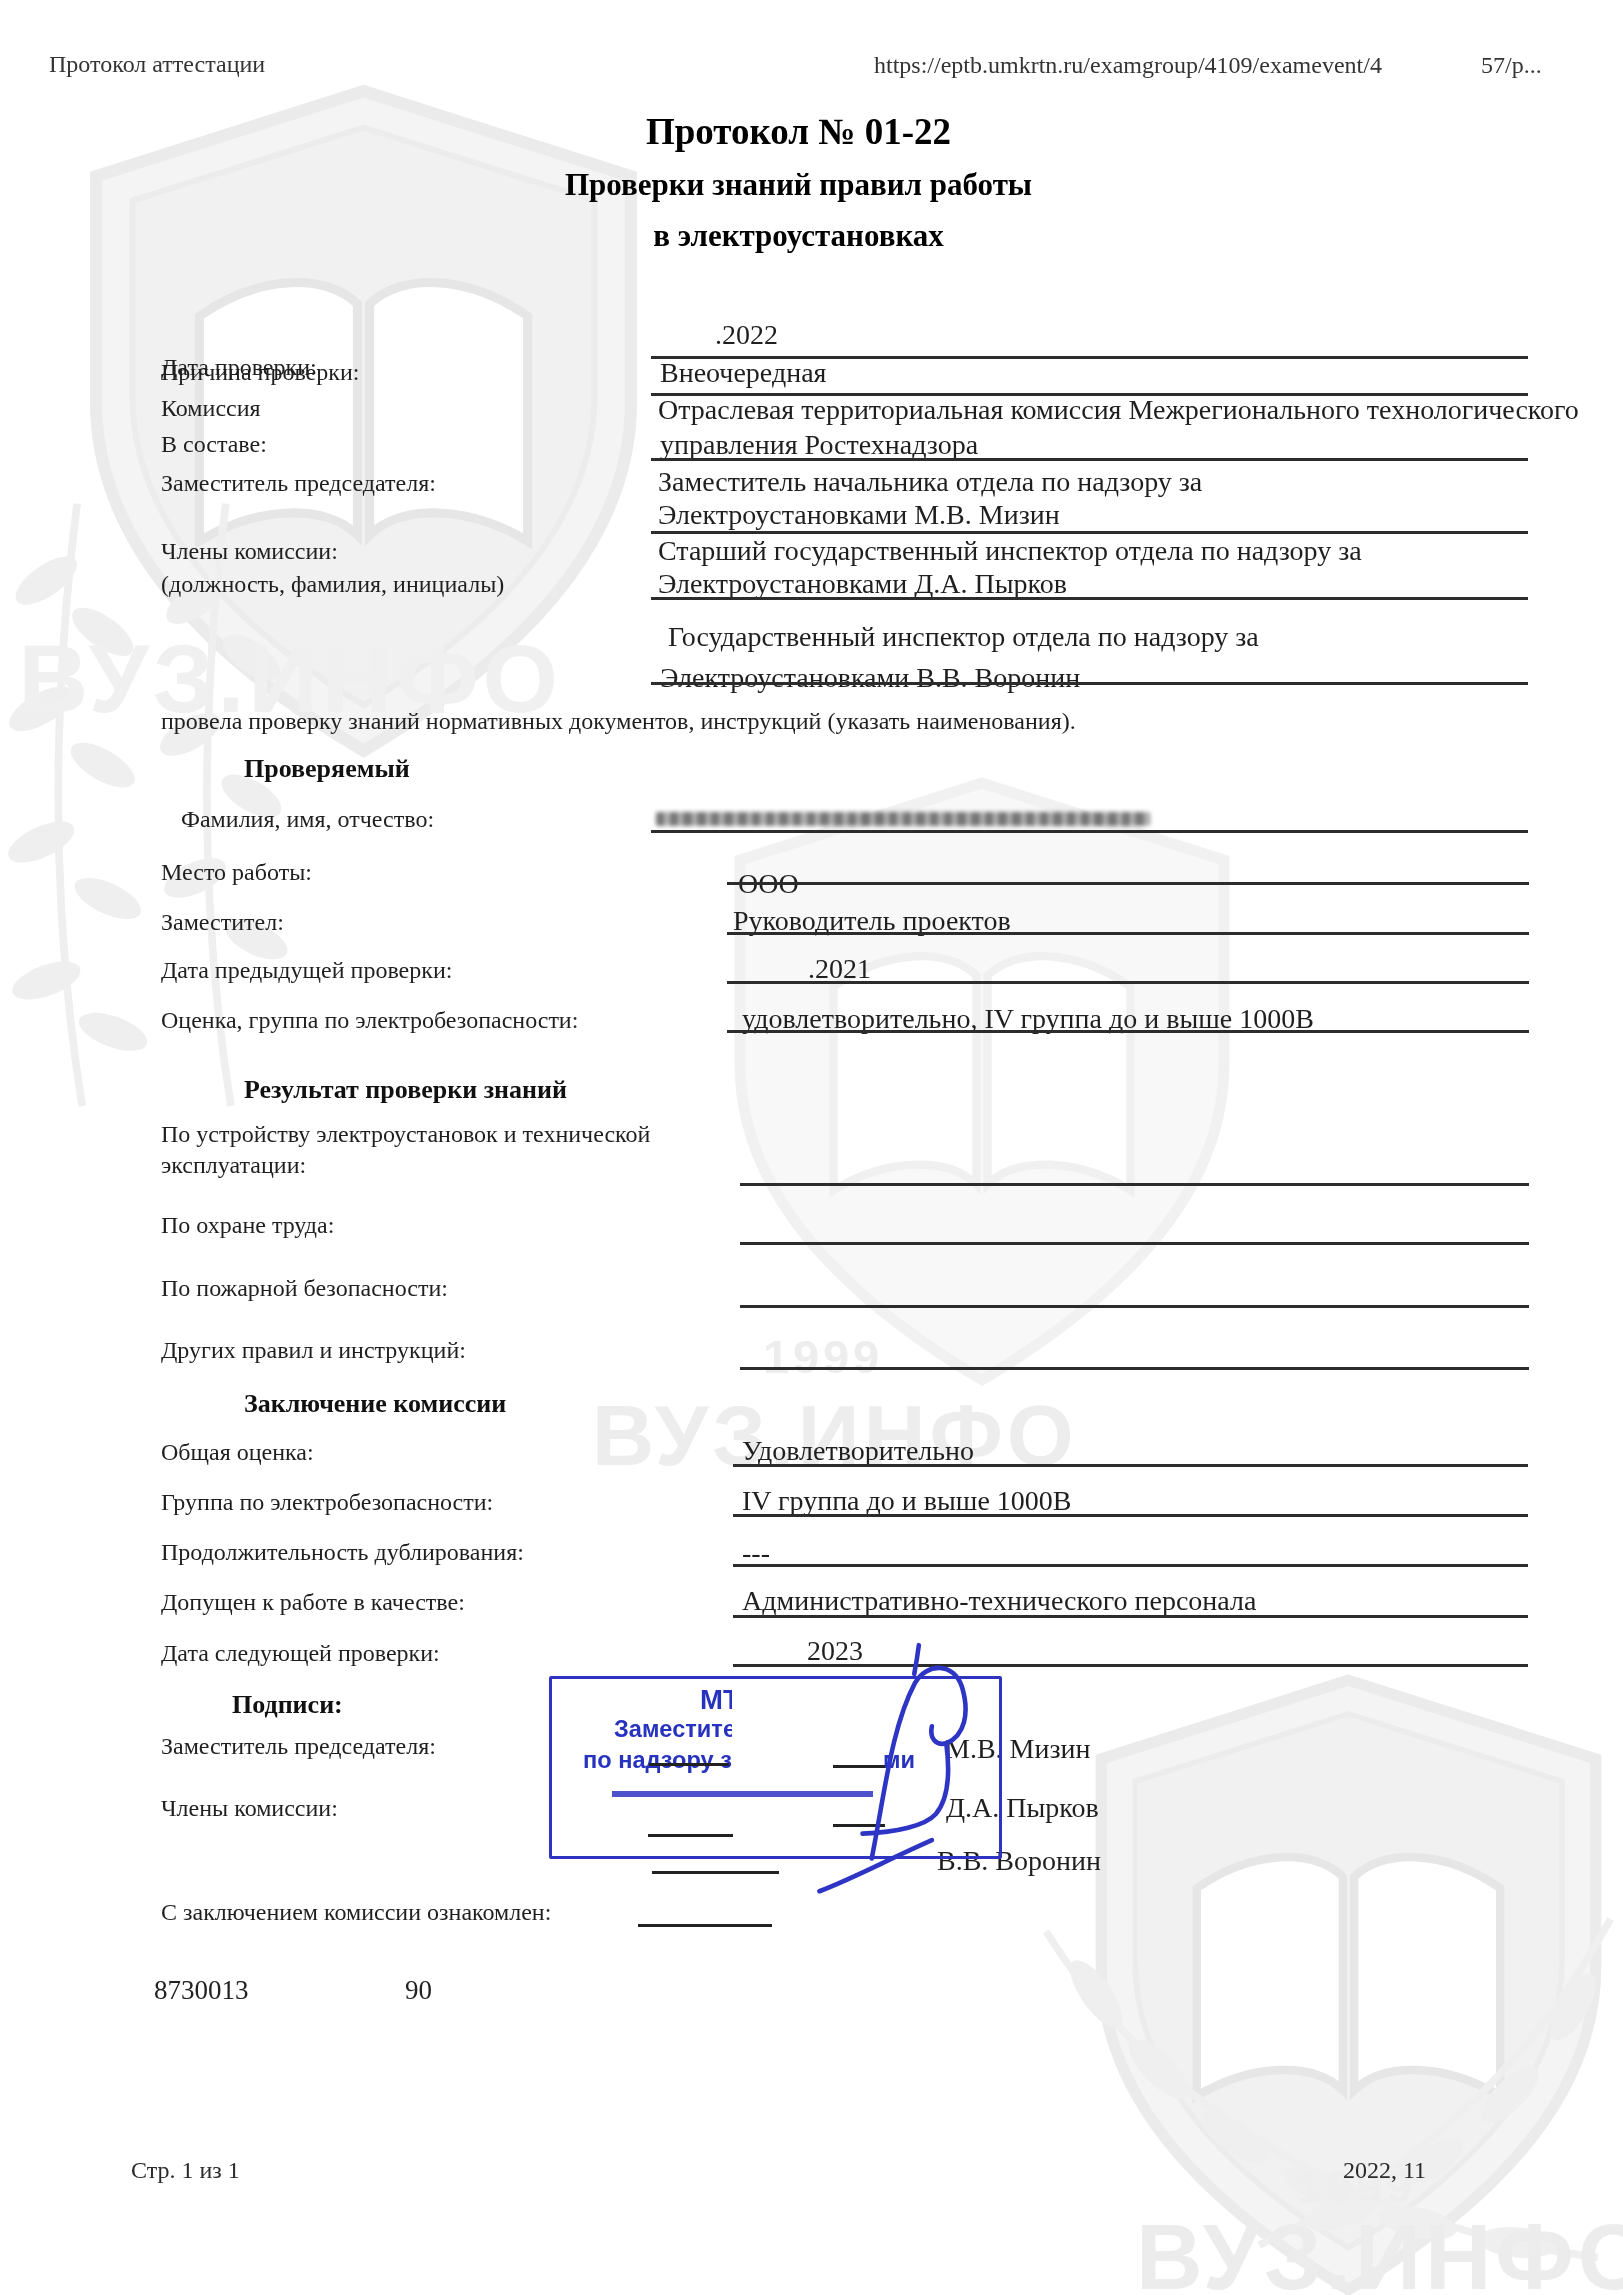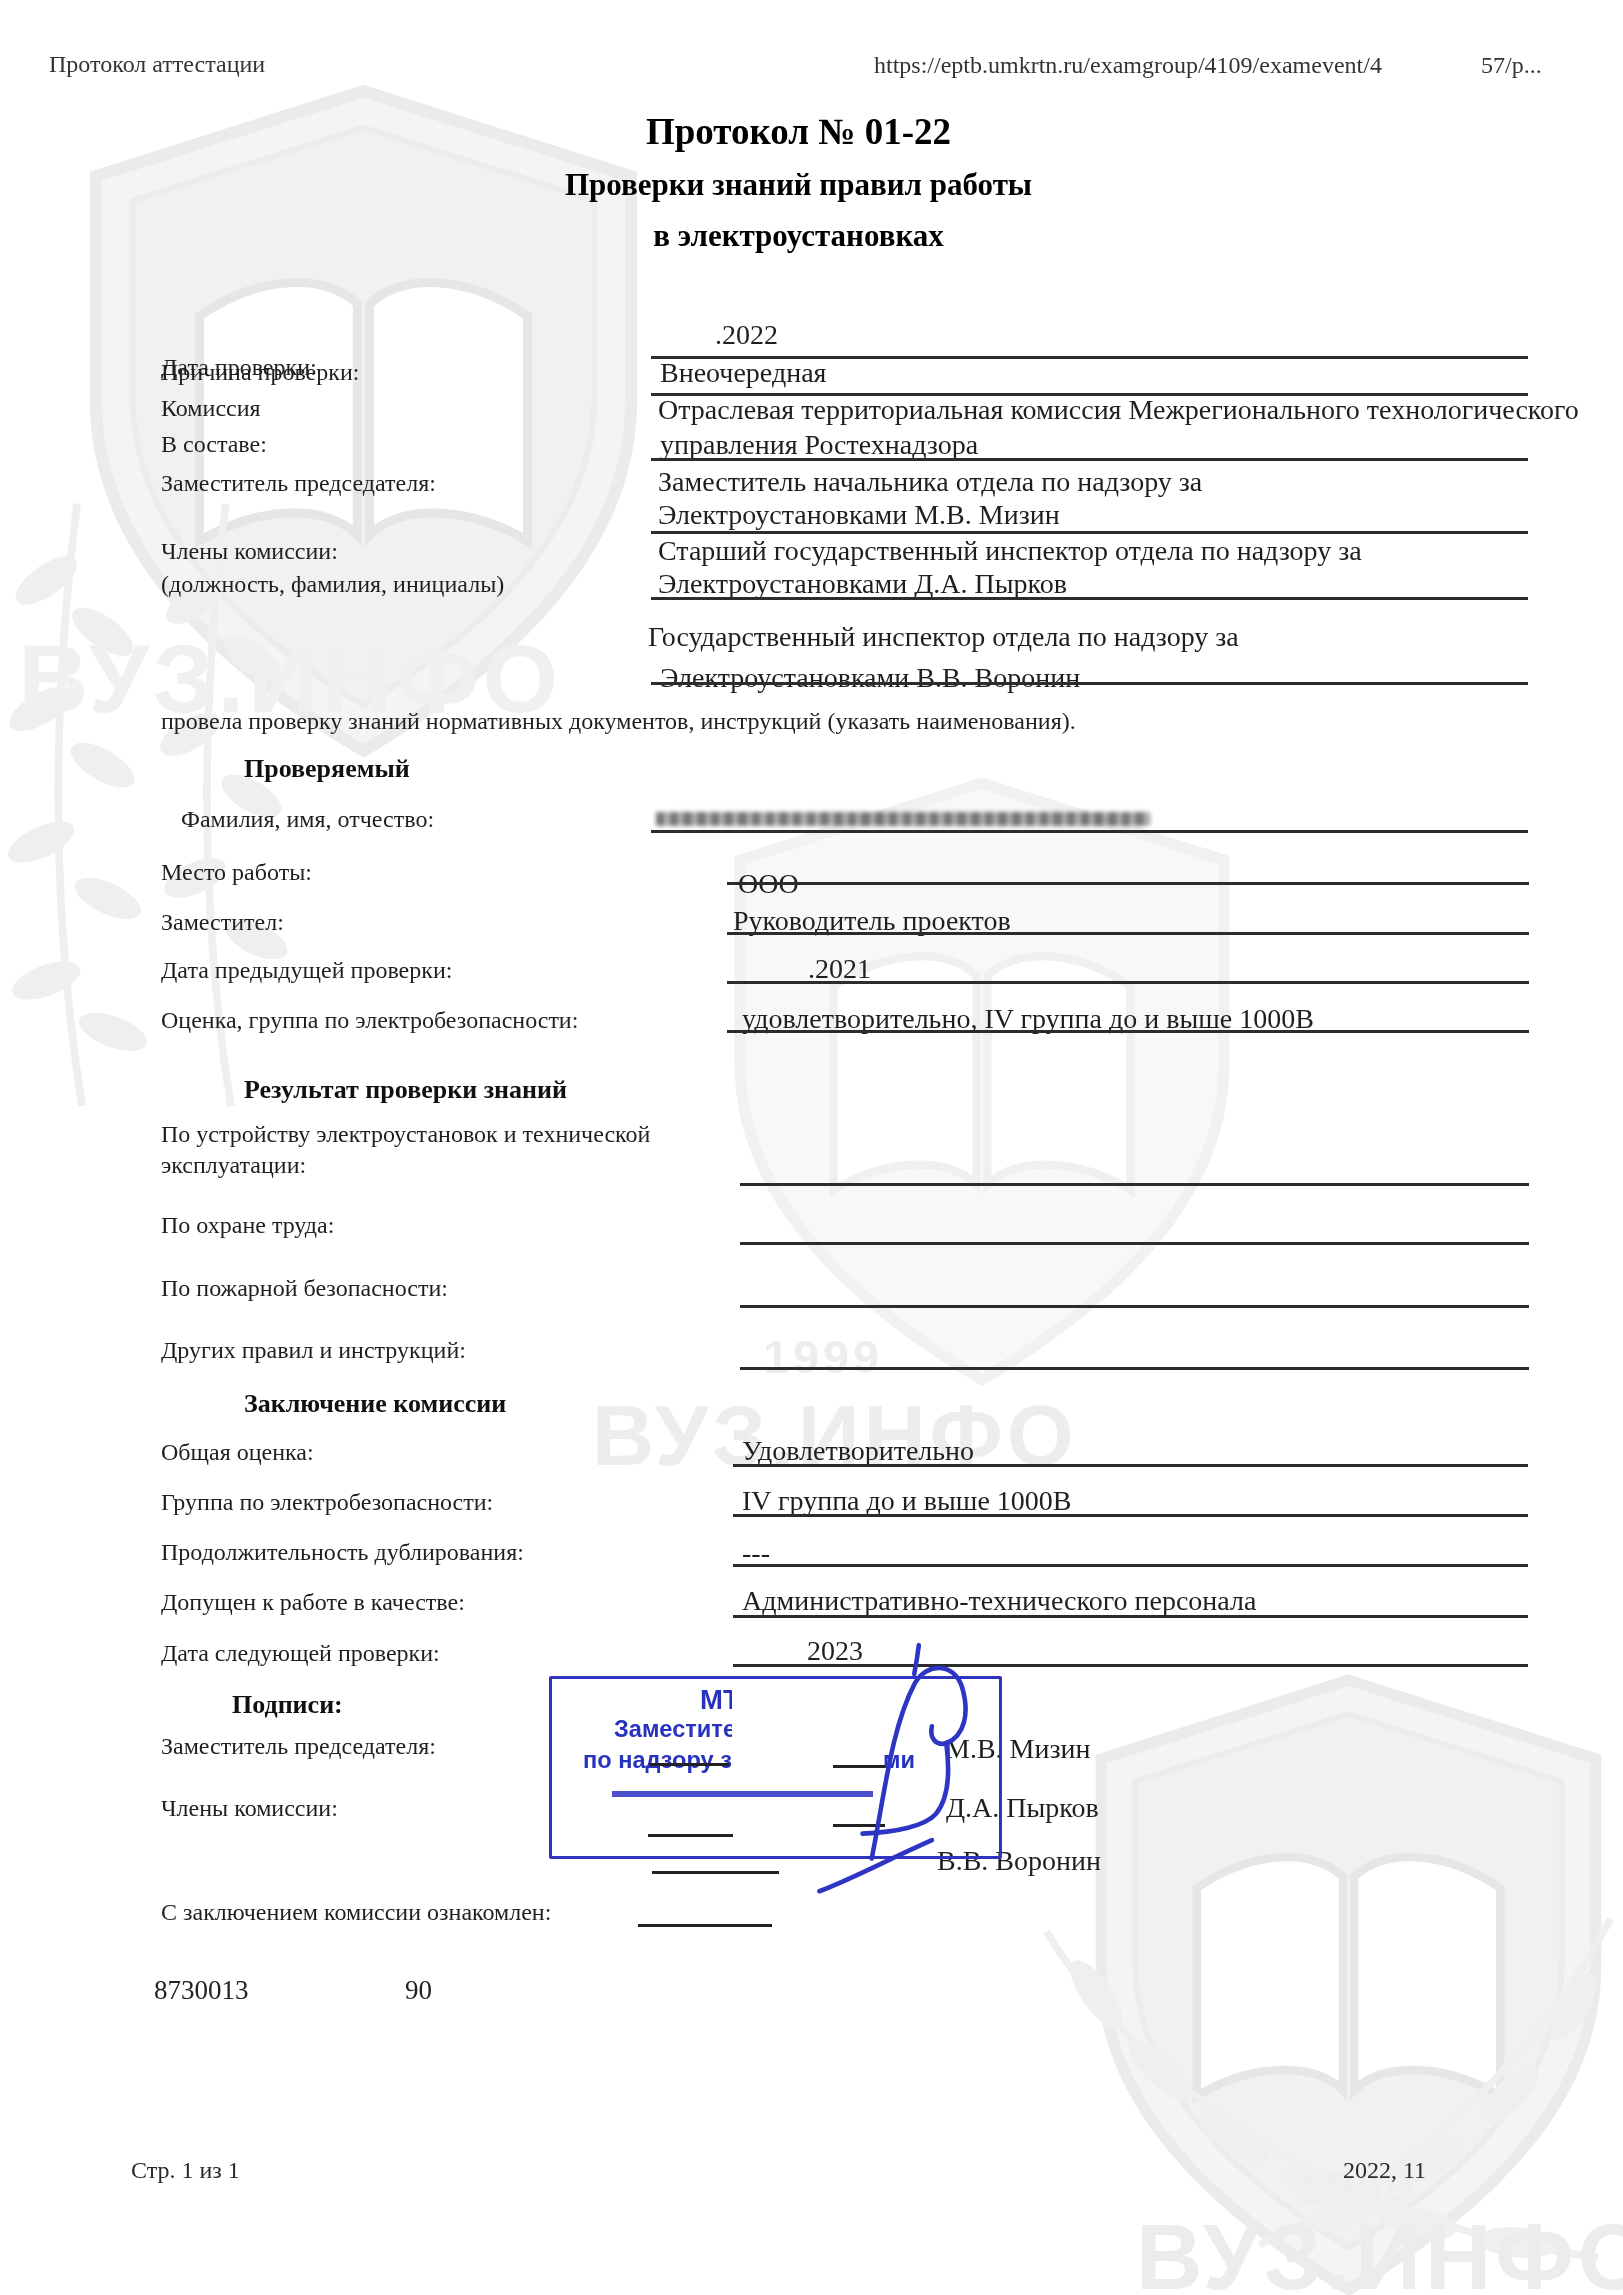--- a/index.html
+++ b/index.html
@@ -132,21 +132,21 @@
   <div class="t val" style="left:658px;top:466px;">Заместитель начальника отдела по надзору за</div>
   <div class="t val" style="left:658px;top:499px;">Электроустановками М.В. Мизин</div>
   <div class="rule" style="left:651px;top:531px;width:877px;"></div>
 
   <div class="t lbl" style="left:161px;top:538px;">Члены комиссии:</div>
   <div class="t val" style="left:658px;top:535px;">Старший государственный инспектор отдела по надзору за</div>
   <div class="t lbl" style="left:161px;top:571px;">(должность, фамилия, инициалы)</div>
   <div class="t val" style="left:658px;top:568px;">Электроустановками Д.А. Пырков</div>
   <div class="rule" style="left:651px;top:597px;width:877px;"></div>
 
-  <div class="t val" style="left:648px;top:621px;">Государственный инспектор отдела по надзору за</div>
+  <div class="t val" style="left:668px;top:621px;">Государственный инспектор отдела по надзору за</div>
   <div class="t val" style="left:660px;top:662px;">Электроустановками В.В. Воронин</div>
   <div class="rule" style="left:651px;top:682px;width:877px;"></div>
 
   <div class="t lbl" style="left:161px;top:708px;">провела проверку знаний нормативных документов, инструкций (указать наименования).</div>
 
   <div class="t h" style="left:244px;top:754px;">Проверяемый</div>
 
   <div class="t lbl" style="left:161px;top:806px;margin-left:20px;">Фамилия, имя, отчество:</div>
   <div class="smudge" style="left:656px;top:812px;width:494px;"></div>
   <div class="rule" style="left:651px;top:830px;width:877px;"></div>

